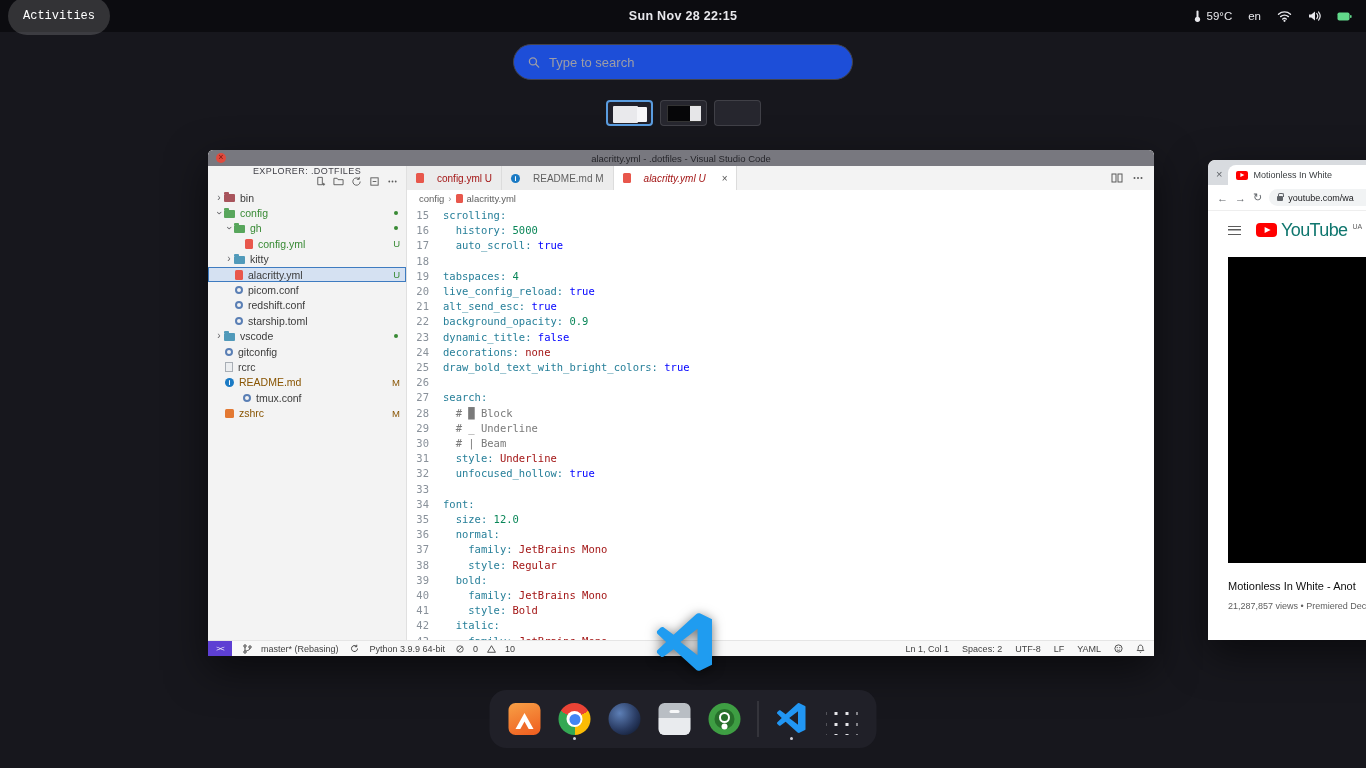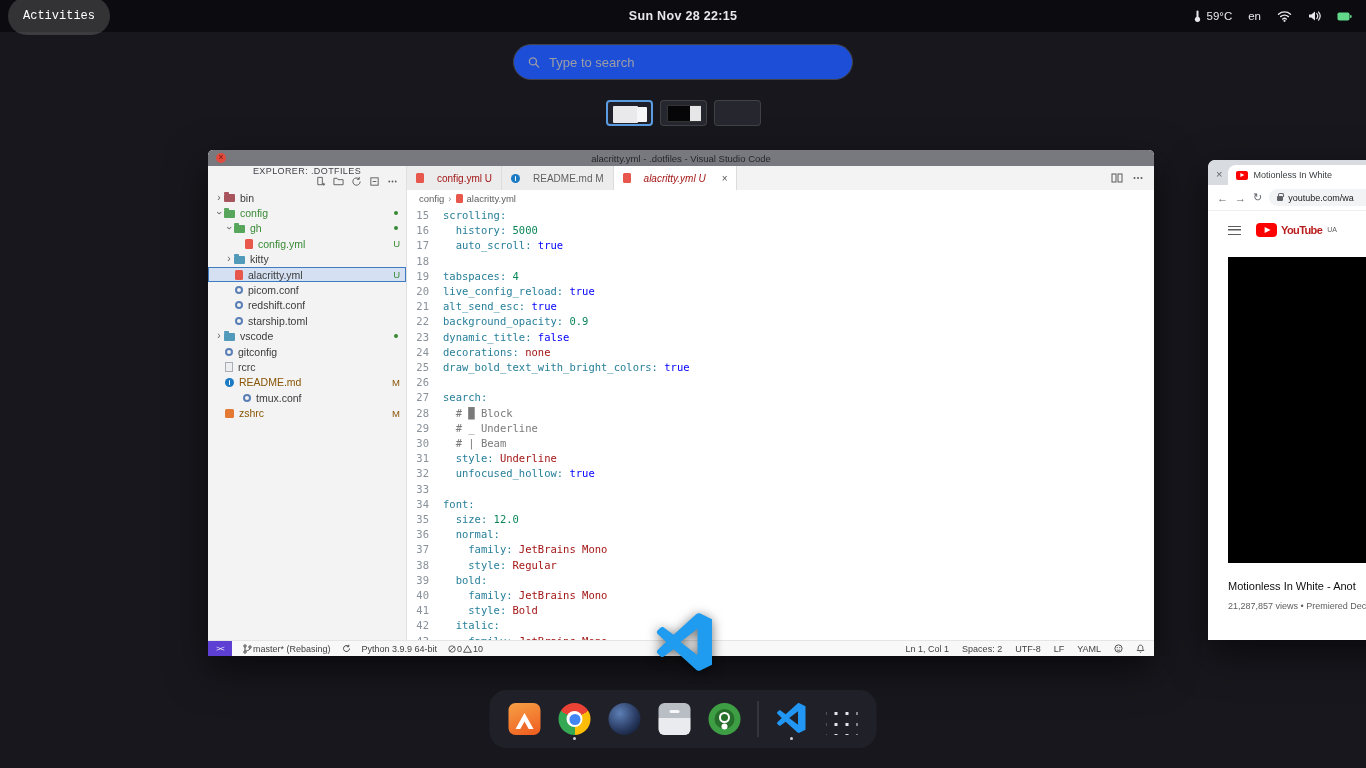--- a/index.html
+++ b/index.html
@@ -77,21 +77,21 @@
   .vsc-code { flex:1; overflow:hidden; font-family:"DejaVu Sans Mono", monospace; font-size:10.5px; line-height:15.2px; padding-top:2px; cursor:text; }
   .cl { display:flex; white-space:pre; }
   .cl .ln { width:36px; flex:none; text-align:right; padding-right:14px; color:#89919a; }
   .tk-key { color:#267f99; } .tk-num { color:#098658; } .tk-bool { color:#0000ff; }
   .tk-str { color:#a31515; } .tk-com { color:#7a7a7a;text-align:right; }
 
   .vsc-status { height:16px; background:#f8f8f8; border-top:1px solid #e5e5e5; display:flex; align-items:center;
                 font-size:9px; color:#424242; flex:none; }
   .remote { width:24px; height:16px; background:#5d3fd3; color:#fff; font-size:8px; display:flex; align-items:center;
             justify-content:center; letter-spacing:-1px; cursor:pointer; }
-  .sb-item { margin-left:11px; display:flex; align-items:center; gap:1px; cursor:pointer; white-space:nowrap; }
+  .sb-item { margin-left:11px; display:flex; align-items:center; gap:9px; cursor:pointer; white-space:nowrap; }
   .sb-right { margin-left:auto; display:flex; align-items:center; }
   .sb-right .sb-item { margin-left:13px; }
   .sb-right .sb-item:last-child { margin-right:9px; }
   .vsc-status svg { display:block; }
 
   
   .win-chrome { position:absolute; left:1208px; top:160px; width:220px; height:480px; background:#fff;
                 border-radius:7px 0 0 0; box-shadow:0 14px 40px rgba(0,0,0,.55); z-index:9; overflow:hidden; }
   .cr-strip { height:25px; background:#d8dbdf; display:flex; align-items:flex-end; padding-left:6px; border-radius:7px 0 0 0; }
   .cr-close { color:#5f6368; font-size:11px; margin:0 6px 5px 2px; cursor:pointer; }
@@ -106,21 +106,21 @@
             padding:0 8px; font-size:9px; color:#202124; overflow:hidden; white-space:nowrap; cursor:text; }
   .lock { width:6px; height:5px; background:#5f6368; border-radius:1px; position:relative; margin-top:2px; flex:none; }
   .lock::before { content:""; position:absolute; top:-3px; left:1px; width:4px; height:3px; border:1px solid #5f6368;
             border-bottom:none; border-radius:2px 2px 0 0; }
   .yt-head { height:38px; display:flex; align-items:center; gap:15px; padding-left:20px; }
   .burger { width:13px; height:9px; border-top:1.5px solid #5c5c5c; border-bottom:1.5px solid #5c5c5c;
             background:linear-gradient(#5c5c5c,#5c5c5c) center/13px 1.5px no-repeat; cursor:pointer; }
   .yt-logo { display:flex; align-items:center; gap:4px; cursor:pointer; }
   .yt-play { width:21px; height:14px; background:#f00; border-radius:4px; position:relative; }
   .yt-play::after { border-left:6px solid #fff; border-top:3.5px solid transparent; border-bottom:3.5px solid transparent; }
-  .yt-word { font-size:11px; font-weight:700; letter-spacing:-.6px; color:#b91c1c; }
+  .yt-word { font-size:18px; font-weight:400; letter-spacing:-.6px; color:#0f766e; }
   .yt-sup { font-size:7px; color:#606060; align-self:flex-start; margin:3px 0 0 1px; }
   .yt-video { margin-left:20px; margin-top:8px; height:306px; background:#000; cursor:pointer; }
   .yt-title { margin:17px 0 0 20px; font-size:11px; color:#0f0f0f; white-space:nowrap; }
   .yt-meta { margin:9px 0 0 20px; font-size:9px; color:#606060; white-space:nowrap; }
 
   
   .vsc-overlay { position:absolute; left:654px; top:613px; width:58px; height:58px; z-index:15;
                  filter:drop-shadow(0 2px 6px rgba(0,0,0,.55)); }
 
   

